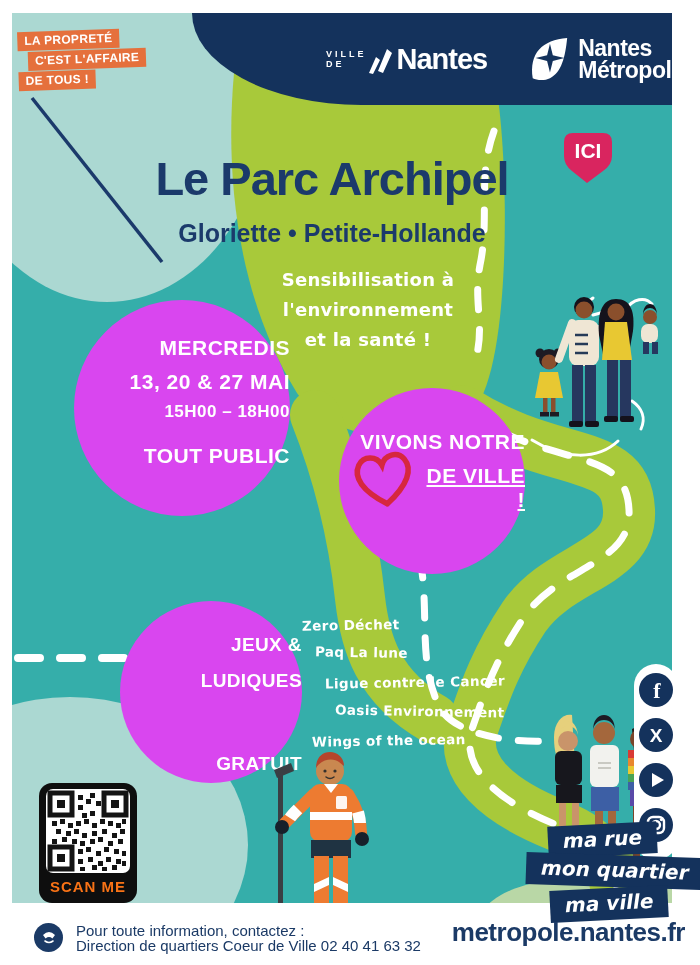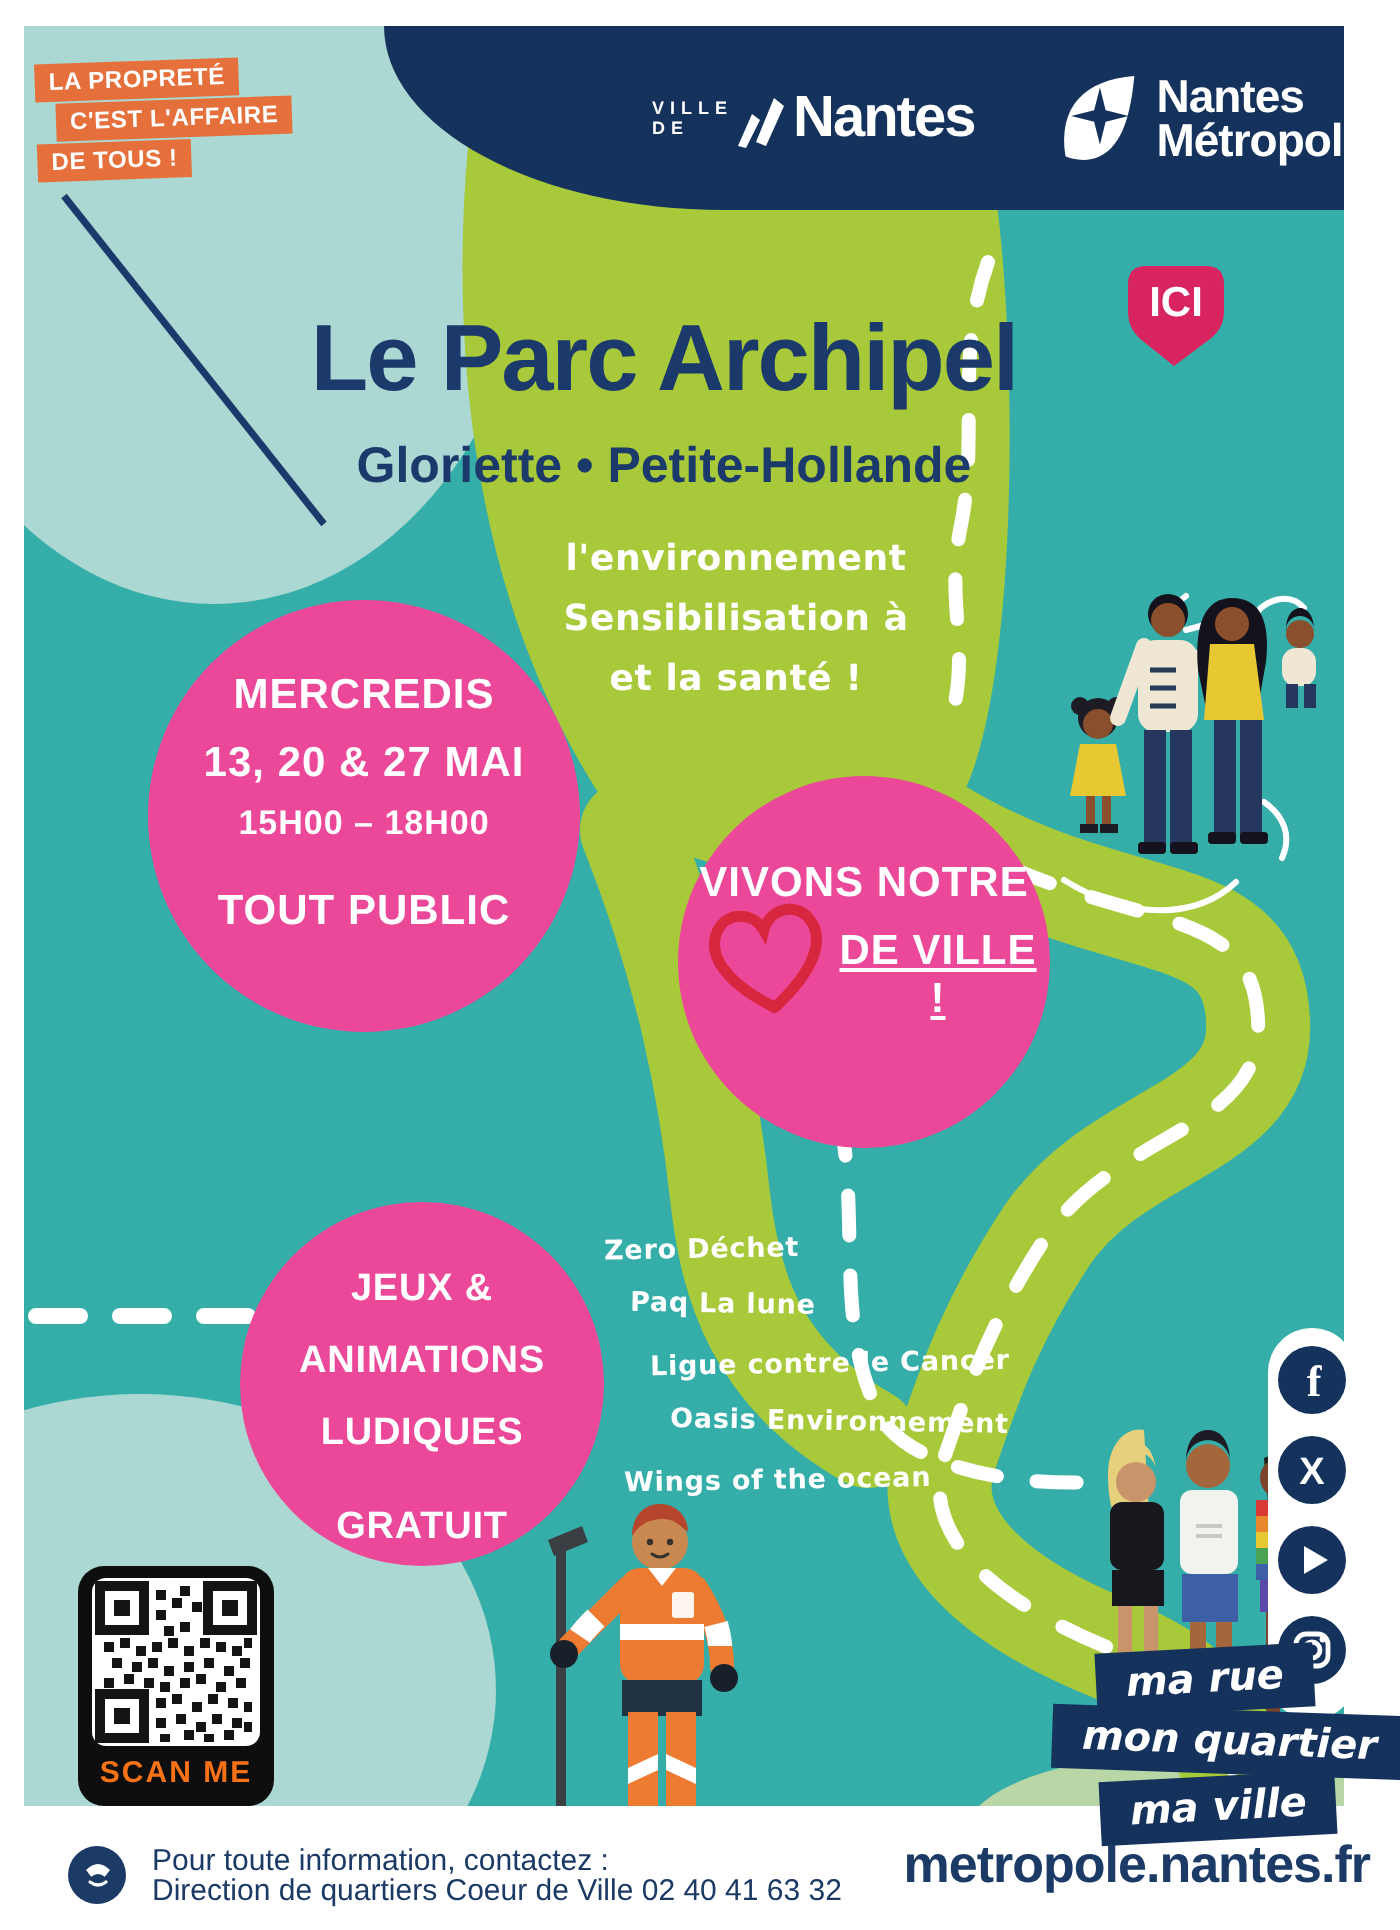--- a/index.html
+++ b/index.html
@@ -35,22 +35,22 @@
   .subtitle { position:absolute; left:60px; top:206px; width:520px; text-align:center;
            font-size:25px; font-weight:bold; color:#1b3a6b; }
   .ici { position:absolute; left:556px; top:130px; width:60px; height:60px; }
   .ici text { font-family:"Liberation Sans",sans-serif; font-weight:bold; font-size:21px; fill:#fff; }
 
   .hand { font-family:"DejaVu Sans", sans-serif; font-weight:bold; }
   .tagline { position:absolute; left:238px; top:252px; width:236px; text-align:center;
              color:#fff; font-size:18px; line-height:30px; letter-spacing:0.3px; }
 
   
-  .circle { position:absolute; border-radius:50%; background:#ec4899; color:#fff;
-            text-align:center; font-weight:bold; }
+  .circle { position:absolute; border-radius:50%; background:#d946ef; color:#fff;
+            text-align:right; font-weight:bold; }
   .c1 { left:62px; top:287px; width:216px; height:216px; padding-top:31px;
         font-size:21px; letter-spacing:0.5px; line-height:34px; }
   .c1 .small { font-size:17px; line-height:26px; }
   .c1 .gap { display:block; height:14px; }
   .c2 { left:327px; top:375px; width:186px; height:186px; }
   .c2 .l1 { position:absolute; left:0; right:0; top:42px; font-size:21px; letter-spacing:0.5px; }
   .c2 .l2 { position:absolute; left:74px; top:76px; font-size:21px; letter-spacing:0.5px;text-decoration:underline; }
   .c2 .heart { position:absolute; left:12px; top:60px; }
   .c3 { left:108px; top:588px; width:182px; height:182px; padding-top:26px;
         font-size:19px; letter-spacing:0.4px; line-height:36px; }
@@ -153,22 +153,22 @@
           <div>Nantes</div>
           <div>Métropole</div>
         </div>
       </div>
     </div>
 
     <div class="title">Le Parc Archipel</div>
     <div class="subtitle">Gloriette • Petite-Hollande</div>
 
     <div class="tagline hand">
+      <div>Sensibilisation à</div>
       <div>l'environnement</div>
-      <div>Sensibilisation à</div>
       <div>et la santé !</div>
     </div>
 
     <div class="circle c1">
       <div>MERCREDIS</div>
       <div>13, 20 &amp; 27 MAI</div>
       <div class="small">15H00 – 18H00</div>
       <span class="gap"></span>
       <div>TOUT PUBLIC</div>
     </div>
@@ -213,21 +213,20 @@
 
       <circle cx="122" cy="22" r="7" fill="#8a4f2c"></circle>
       <path d="M115,20 a7,7 0 0 1 14,0 c0,-8 -4,-11 -7,-11 s-7,3 -7,11 z" fill="#14121c"></path>
       <rect x="113" y="29" width="17" height="19" rx="7" fill="#efe6d4"></rect>
       <rect x="115" y="47" width="6" height="12" fill="#26375f"></rect>
         <rect x="124" y="47" width="6" height="12" fill="#26375f"></rect>
     </svg>
 
     <div class="circle c3">
       <div>JEUX &amp;</div>
-      <div>ANIMATIONS</div>
       <div>LUDIQUES</div>
       <div class="free">GRATUIT</div>
     </div>
 
     <div class="partners hand">
       <div>Zero Déchet</div>
       <div>Paq La lune</div>
       <div>Ligue contre le Cancer</div>
       <div>Oasis Environnement</div>
       <div>Wings of the ocean</div>

